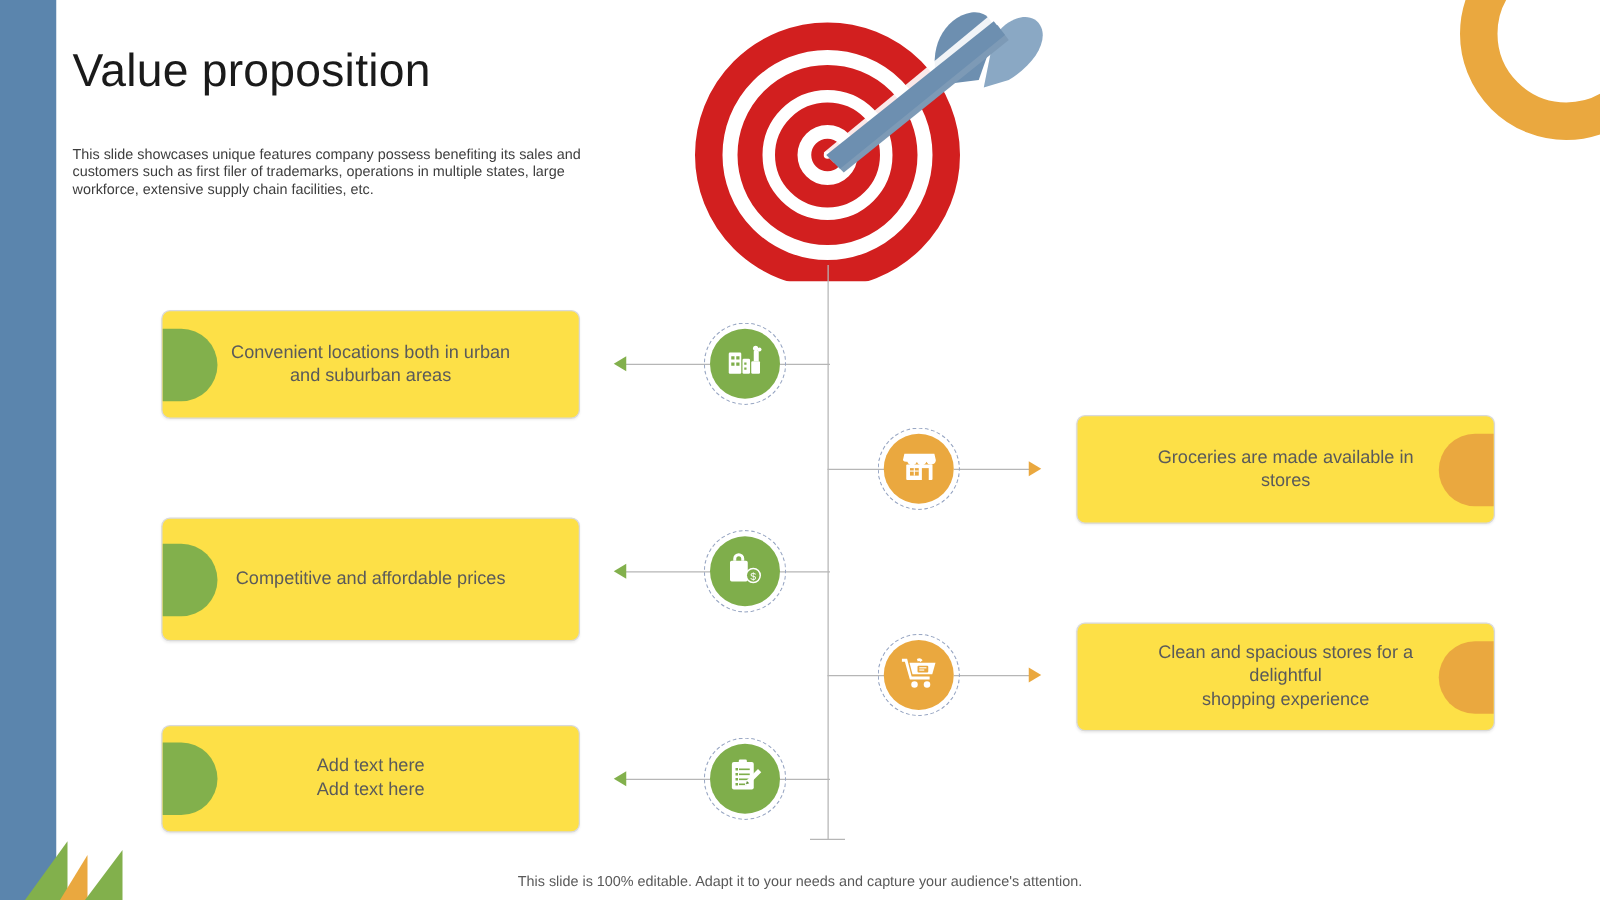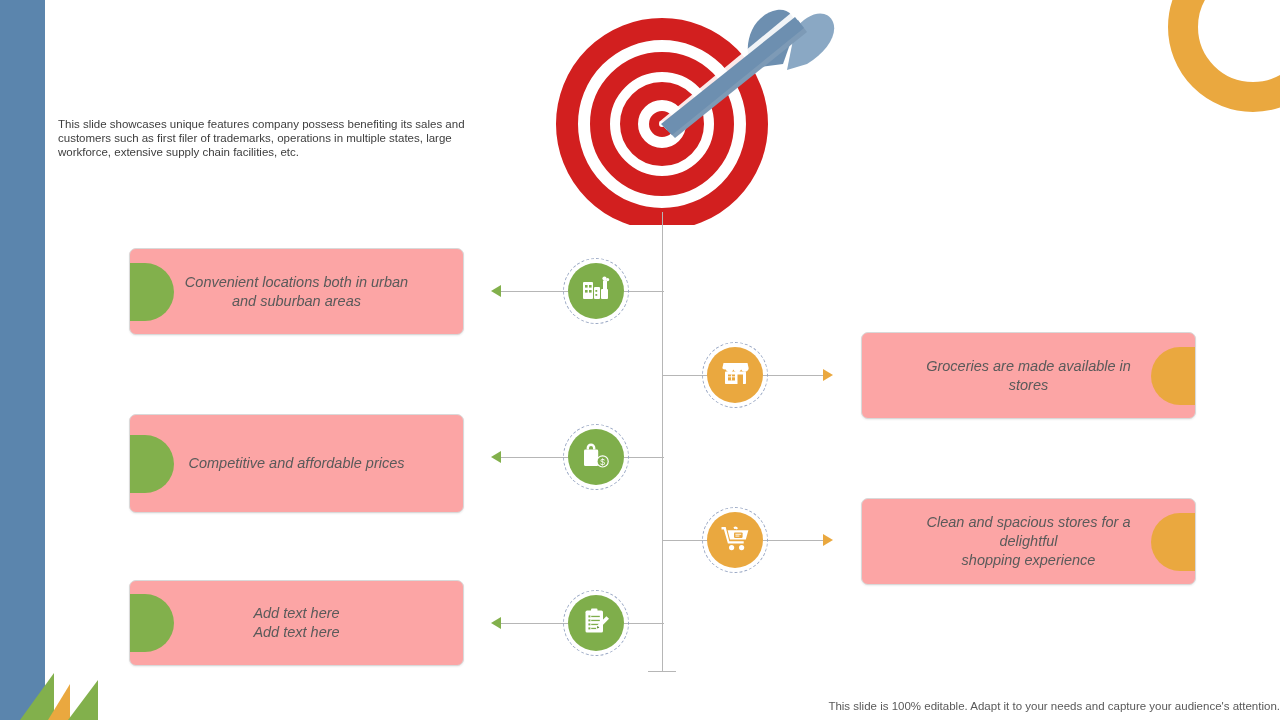--- a/index.html
+++ b/index.html
@@ -80,29 +80,28 @@
   }
   .trunk-foot {
     position: absolute; left: 648px; top: 671px;
     width: 28px; height: 1px;
     background: #b6b6b6;
   }
 
   
   .card {
     position: absolute;
-    background: #fca5a5;
+    background: #fde047;
     border: 1px solid #d9d9d9;
     border-radius: 7px;
     box-shadow: 0 1px 2px rgba(0,0,0,.07);
     overflow: hidden;
     display: flex;
     align-items: center;
     justify-content: center;
-    font-style: italic;
   }
   .card-text {
     font-size: 14.5px;
     line-height: 19px;
     color: #5a5a5a;
     text-align: center;
     white-space: pre-line;
     padding: 0 26px;
     position: relative;
     z-index: 2;
@@ -190,39 +189,40 @@
   .arw-l1 { left: 491px; top: 285px; }
   .arw-l2 { left: 491px; top: 451px; }
   .arw-l3 { left: 491px; top: 617px; }
   .arw-r1 { left: 823px; top: 369px; }
   .arw-r2 { left: 823px; top: 534px; }
 
   
   .footer-note {
     position: absolute;
     left: 0; right: 0; top: 700px;
-    text-align: right;
+    text-align: center;
     font-size: 11.5px;
     color: #595959;
   }
 </style>
 </head>
 <body>
 
 <div class="slide">
 
   <div class="sidebar-bar"></div>
   <div class="corner-ring"></div>
 
   <div class="tri-wrap">
     <div class="tri tri-green-a"></div>
     <div class="tri tri-orange"></div>
     <div class="tri tri-green-b"></div>
   </div>
 
+  <h1 class="page-title">Value proposition</h1>
   <p class="page-subtitle">This slide showcases unique features company possess benefiting its sales and customers such as first filer of trademarks, operations in multiple states, large workforce, extensive supply chain facilities, etc.</p>
 
   <div class="dart-graphic">
     <svg width="280" height="225" viewBox="0 0 280 225" xmlns="http://www.w3.org/2000/svg">
       <g>
         <circle cx="107" cy="124" r="95" fill="none" stroke="#d21f1f" stroke-width="22"></circle>
         <circle cx="107" cy="124" r="62" fill="none" stroke="#d21f1f" stroke-width="20"></circle>
         <circle cx="107" cy="124" r="33" fill="none" stroke="#d21f1f" stroke-width="18"></circle>
         <circle cx="107" cy="124" r="8" fill="none" stroke="#d21f1f" stroke-width="10"></circle>
       </g>

